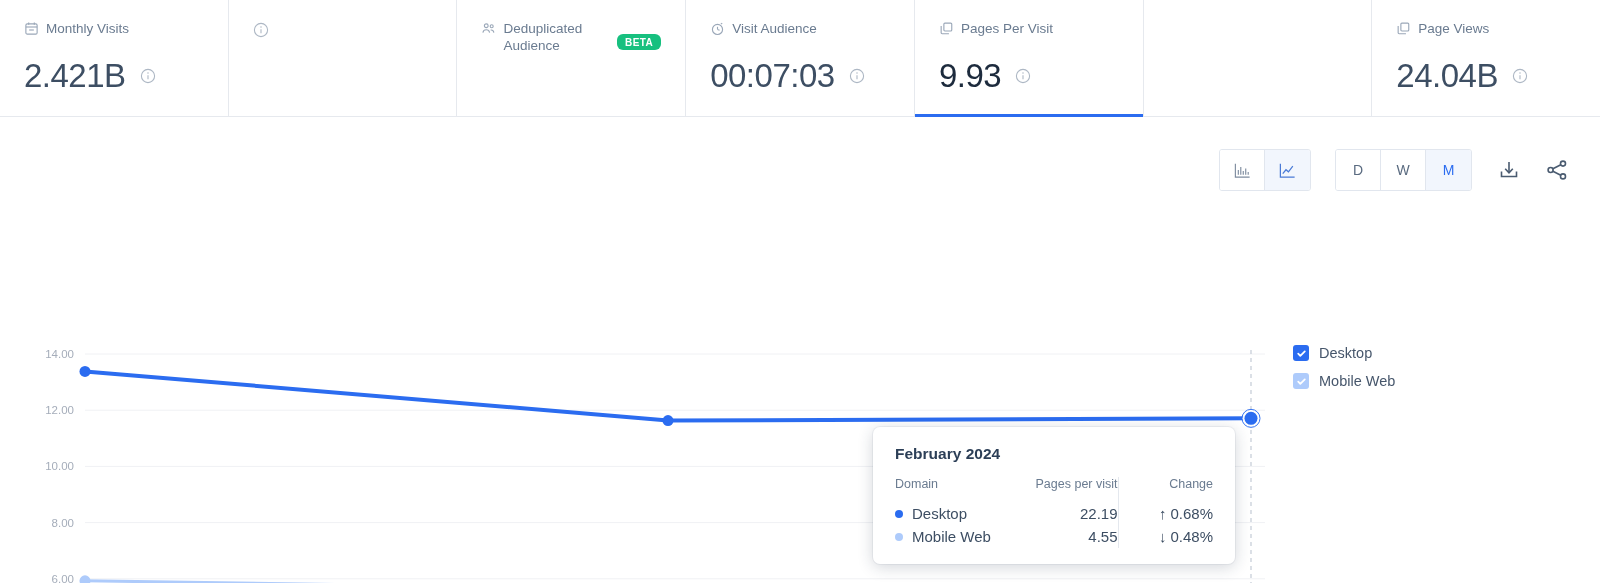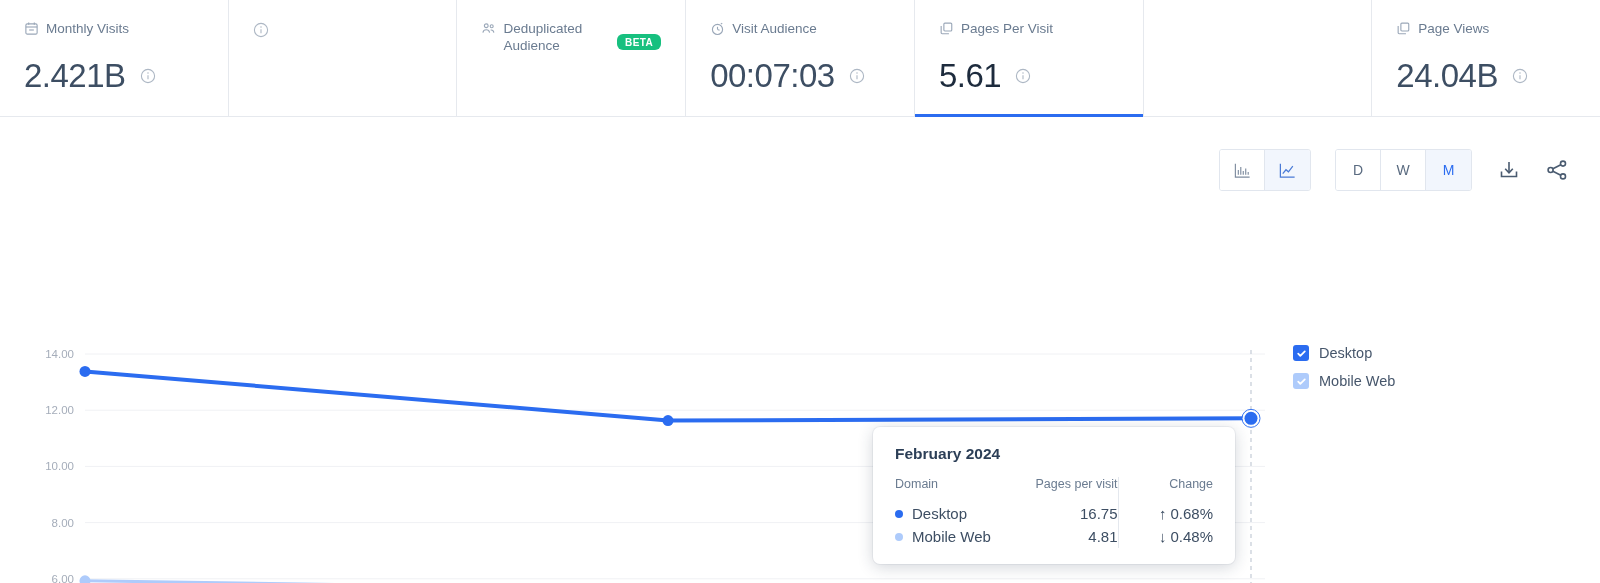--- a/index.html
+++ b/index.html
@@ -323,21 +323,21 @@
     <div class="metric-head">
       <span class="metric-icon">
         <svg viewBox="0 0 16 16" fill="none" stroke="currentColor" stroke-width="1.2">
           <rect x="5.2" y="2.2" width="8.4" height="8.4" rx="1.1"></rect>
           <path d="M10.6 13.6H3.3a1 1 0 0 1-1-1V5.3"></path>
         </svg>
       </span>
       <span class="metric-label">Pages Per Visit</span>
     </div>
     <div class="metric-value-row">
-      <span class="metric-value">5.61</span>
+      <span class="metric-value">9.93</span>
       <span class="info-icon">
         <svg viewBox="0 0 16 16" fill="none" stroke="currentColor" stroke-width="1.1">
           <circle cx="8" cy="8" r="6.6"></circle>
             <line x1="8" y1="7.2" x2="8" y2="11.2"></line>
             <circle cx="8" cy="5" r=".75" fill="currentColor" stroke="none"></circle>
         </svg>
       </span>
     </div>
   </div>
 
@@ -492,33 +492,33 @@
         </tr>
       </thead>
       <tbody>
         <tr>
           <td class="lft">
             <span class="tt-dom">
               <span class="tt-dot" id="ttdot0" style="background: rgb(43, 108, 240);"></span>
               <span>Desktop</span>
             </span>
           </td>
-          <td>16.75</td>
+          <td>22.19</td>
           <td class="chg up">
             <span class="arw">↑</span><span>0.68%</span>
           </td>
         </tr>
         <tr>
           <td class="lft">
             <span class="tt-dom">
               <span class="tt-dot" id="ttdot1" style="background: rgb(174, 203, 251);"></span>
               <span>Mobile Web</span>
             </span>
           </td>
-          <td>4.81</td>
+          <td>4.55</td>
           <td class="chg down">
             <span class="arw">↓</span><span>0.48%</span>
           </td>
         </tr>
       </tbody>
     </table>
   </div>
 
 </div>
 

